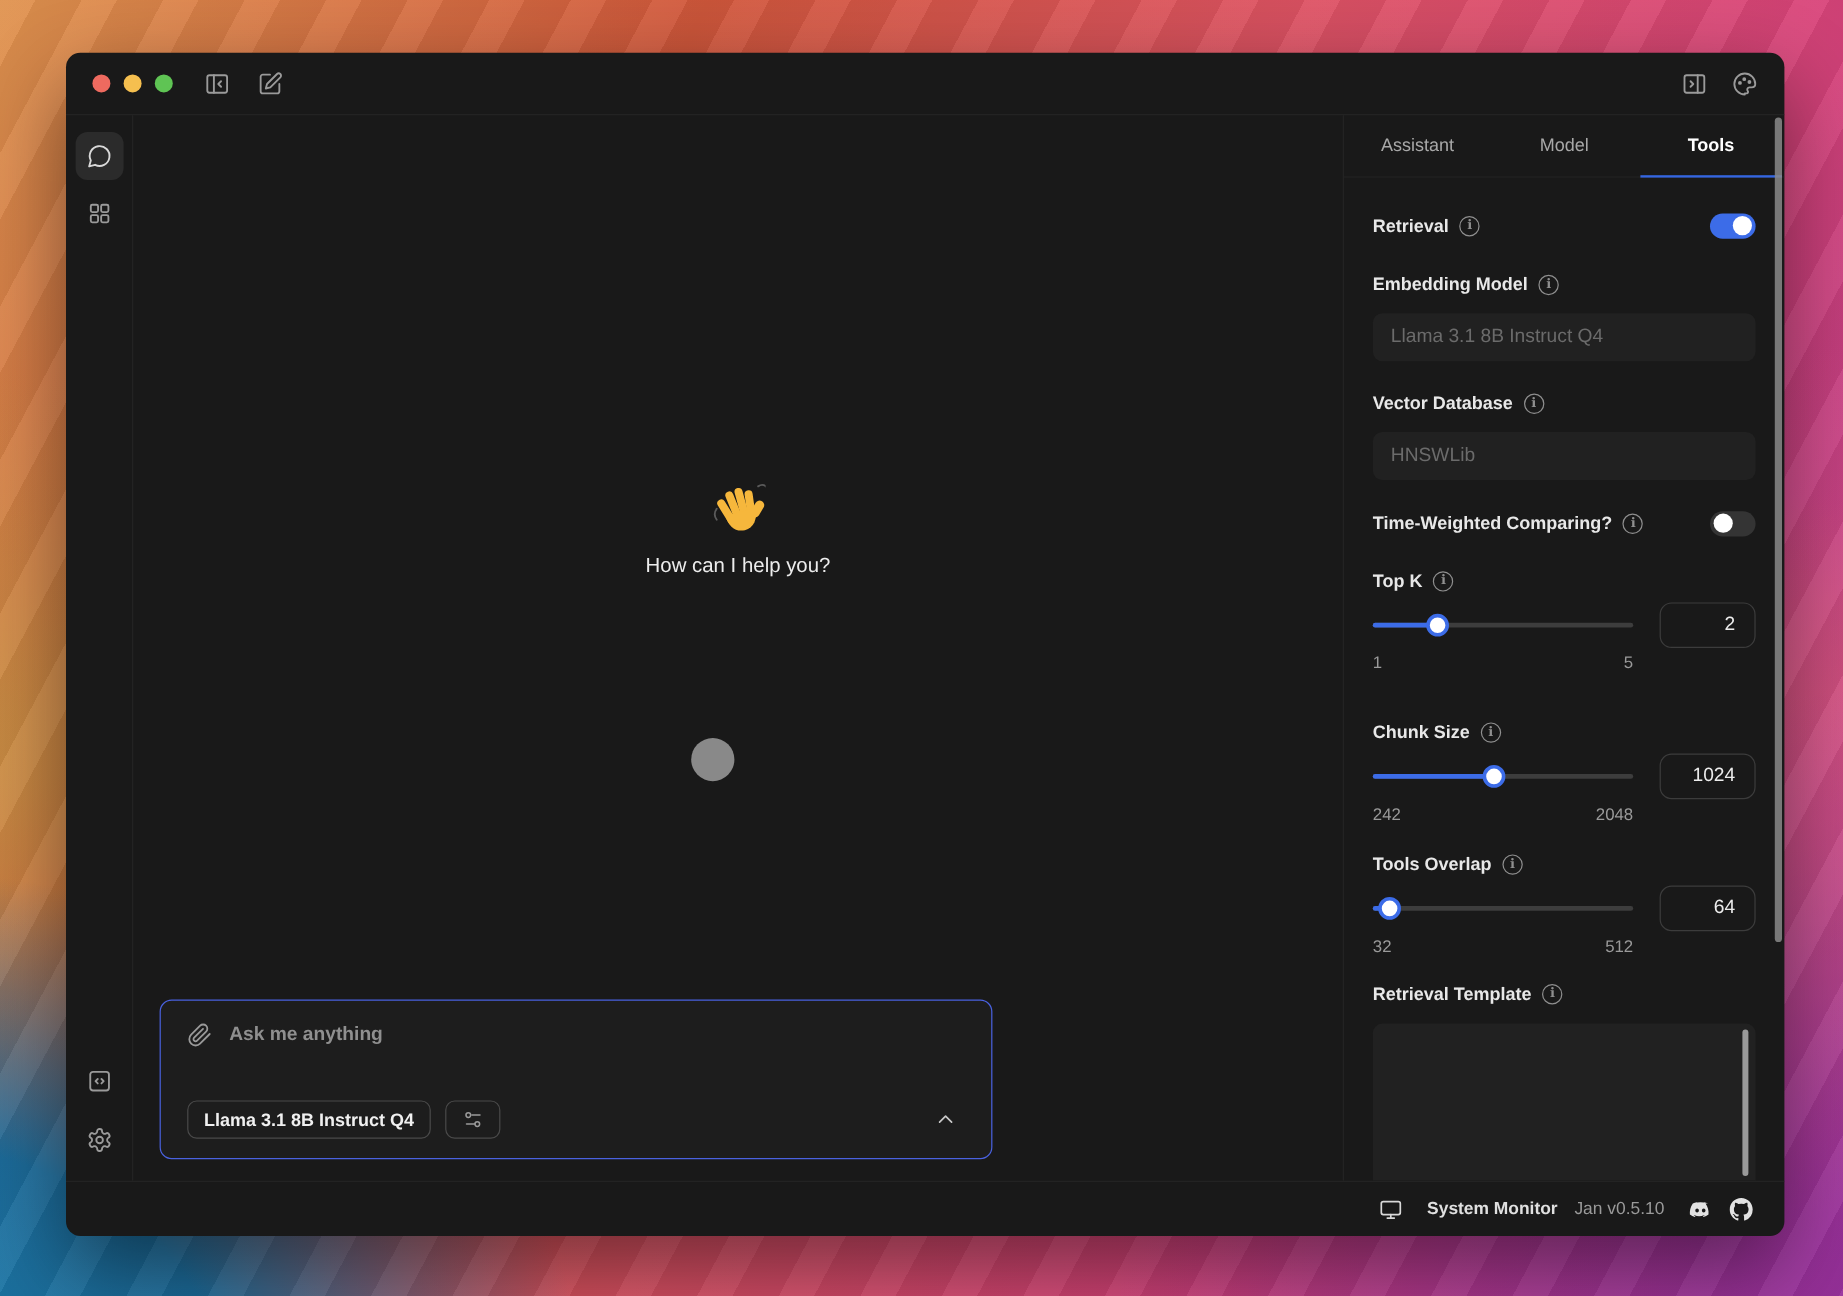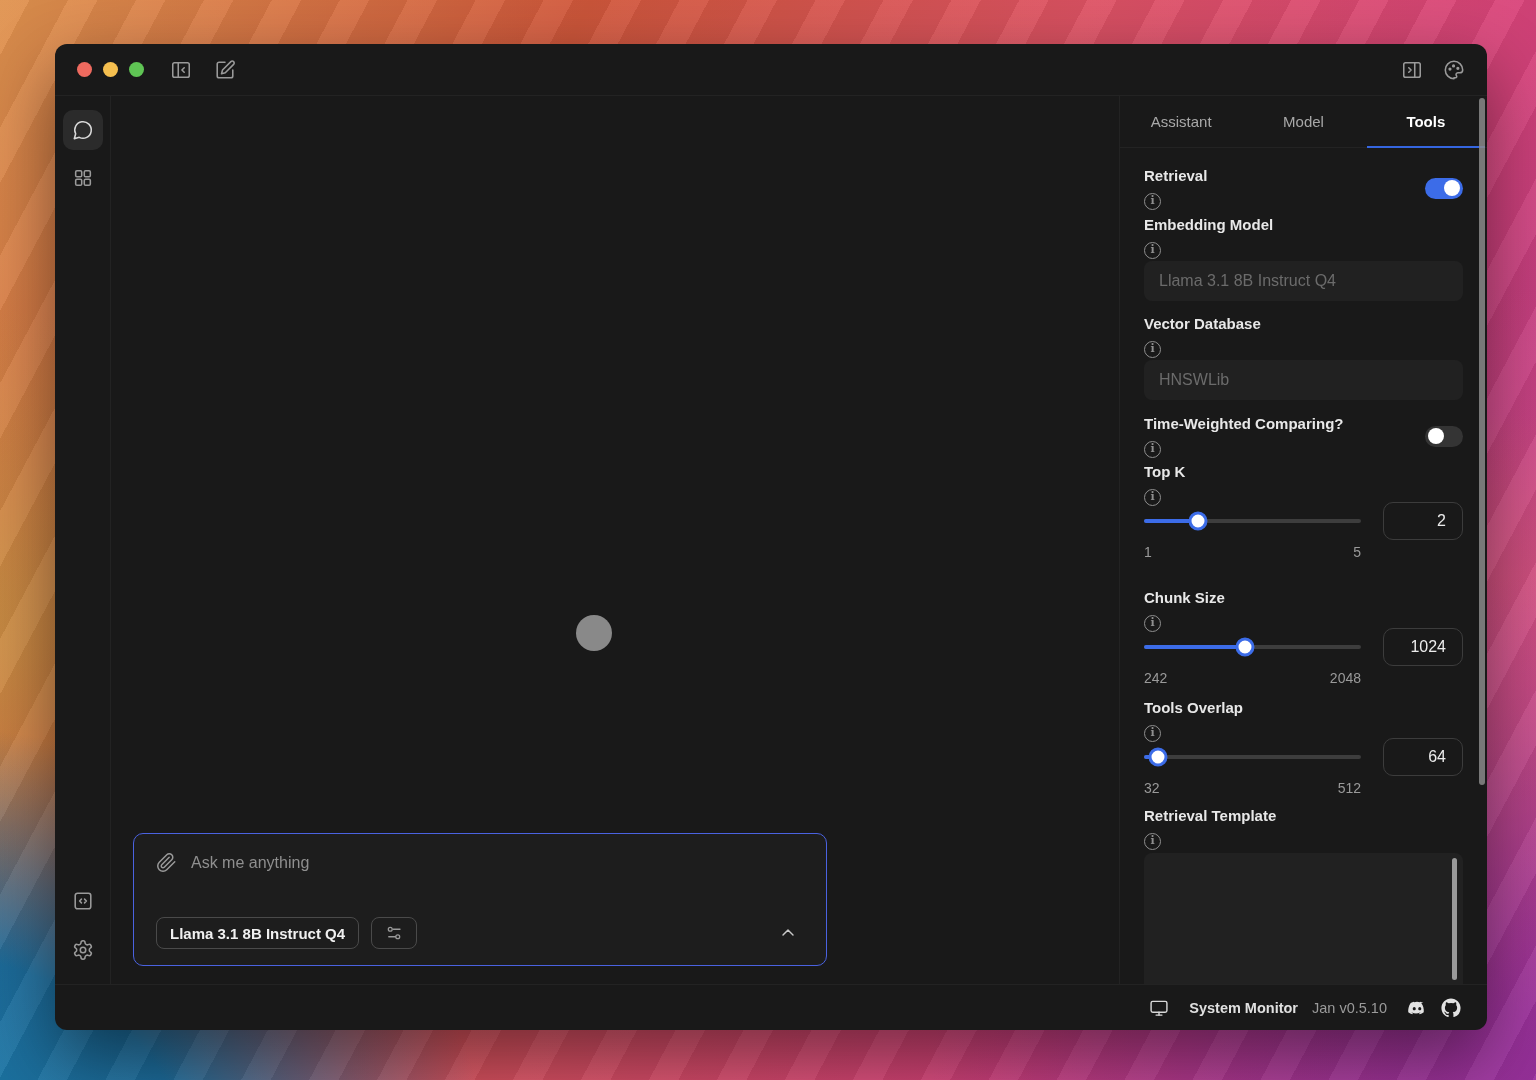--- a/index.html
+++ b/index.html
@@ -58,36 +58,36 @@
   .greeting .hand{ display:inline-block; }
   .greeting .txt{ margin-top:10px; font-size:17px; color:#ececec; }
   .cursor-dot{ position:absolute; left:465px; top:519px; width:36px; height:36px; border-radius:50%; background:#8f8f8f; opacity:.95; }
 
   .chat-input{
     position:absolute; left:22px; top:737px; width:694px; height:133px;
     border:1.5px solid #4a62e0; border-radius:10px; background:#1d1d1d;
     padding:18px 22px 16px 22px; display:flex; flex-direction:column;
   }
   .ci-top{ display:flex; align-items:center; gap:14px; }
-  .ci-top .ph{ color:#8f8f8f; font-size:16px; }
+  .ci-top .ph{ color:#8f8f8f; font-size:16px;font-weight:bold; }
   .ci-bottom{ margin-top:auto; display:flex; align-items:center; gap:12px; }
   .chip{ border:1px solid #4a4a4a; border-radius:8px; height:32px; display:flex; align-items:center; padding:0 13px; color:#f0f0f0; font-size:15px; font-weight:600; background:transparent; }
   .chip.icon-only{ width:46px; justify-content:center; padding:0; }
   .ci-bottom .chev{ margin-left:auto; margin-right:6px; }
 
   
   .panel{ flex:0 0 368px; border-left:1px solid #232323; display:flex; flex-direction:column; overflow:hidden; }
   .tabs{ height:52px; flex:0 0 52px; display:flex; border-bottom:1px solid #232323; }
   .tab{ flex:1; display:flex; align-items:center; justify-content:center; font-size:15px; color:#a8a8a8; position:relative; }
   .tab.active{ color:#ffffff; font-weight:700; }
   .tab.active::after{ content:""; position:absolute; left:2px; right:2px; bottom:-1px; height:2px; background:#3566e0; }
   .panel-scroll{ padding:0 24px; overflow:hidden; flex:1; }
 
   .row{ display:flex; align-items:center; }
-  .lbl{ font-size:15px; font-weight:600; color:#e8e8e8; display:flex; align-items:flex-start; gap:9px;flex-direction:column; }
+  .lbl{ font-size:15px; font-weight:600; color:#e8e8e8; display:flex; align-items:flex-start; gap:9px; }
   .info{ width:17px; height:17px; border:1.4px solid #8f8f8f; border-radius:50%; color:#8f8f8f; font-size:11px; line-height:14px; text-align:center; font-weight:600; font-family:"DejaVu Serif",serif; flex:0 0 17px; }
 
   .toggle{ width:38px; height:21px; border-radius:11px; background:#343434; position:relative; margin-left:auto; }
   .toggle .knob{ position:absolute; top:2.5px; left:3px; width:16px; height:16px; border-radius:50%; background:#ffffff; }
   .toggle.on{ background:#3c6ce8; }
   .toggle.on .knob{ left:19px; }
 
   .dis-input{ margin-top:13px; height:40px; background:#212121; border-radius:8px; display:flex; align-items:center; padding:0 15px; color:#6b6b6b; font-size:16px; }
 
   .slider-block{ display:flex; gap:22px; margin-top:6px; }
@@ -184,20 +184,39 @@
           <svg class="ln" viewBox="0 0 24 24">
             <path d="M12.22 2h-.44a2 2 0 0 0-2 2v.18a2 2 0 0 1-1 1.73l-.43.25a2 2 0 0 1-2 0l-.15-.08a2 2 0 0 0-2.73.73l-.22.38a2 2 0 0 0 .73 2.73l.15.1a2 2 0 0 1 1 1.72v.51a2 2 0 0 1-1 1.74l-.15.09a2 2 0 0 0-.73 2.73l.22.38a2 2 0 0 0 2.73.73l.15-.08a2 2 0 0 1 2 0l.43.25a2 2 0 0 1 1 1.73V20a2 2 0 0 0 2 2h.44a2 2 0 0 0 2-2v-.18a2 2 0 0 1 1-1.73l.43-.25a2 2 0 0 1 2 0l.15.08a2 2 0 0 0 2.73-.73l.22-.39a2 2 0 0 0-.73-2.73l-.15-.08a2 2 0 0 1-1-1.74v-.5a2 2 0 0 1 1-1.74l.15-.09a2 2 0 0 0 .73-2.73l-.22-.38a2 2 0 0 0-2.73-.73l-.15.08a2 2 0 0 1-2 0l-.43-.25a2 2 0 0 1-1-1.73V4a2 2 0 0 0-2-2z"></path>
             <circle cx="12" cy="12" r="3"></circle>
           </svg>
         </div>
       </div>
     </div>
 
 
     <div class="main">
+      <div class="greeting">
+        <span class="hand">
+          <svg width="46" height="46" viewBox="0 0 48 48">
+            <g transform="rotate(-14 24 26)">
+              <g stroke="#f6b73c" stroke-width="7" stroke-linecap="round">
+                <line x1="17" y1="33" x2="11.5" y2="16"></line>
+                <line x1="23" y1="32" x2="20" y2="11"></line>
+                <line x1="29" y1="32" x2="28.5" y2="10"></line>
+                <line x1="34.5" y1="33" x2="36.5" y2="14"></line>
+              </g>
+              <path fill="#f6b73c" d="M12.5 27h26.5c0 10-5.2 16.5-13.2 16.5S12.5 37 12.5 27z"></path>
+              <line stroke="#f6b73c" stroke-width="8" stroke-linecap="round" x1="38" y1="31" x2="43.5" y2="25.5"></line>
+            </g>
+            <path d="M5.5 24c-2.2 3-2.2 6.5 0 9.5" stroke="#5a5a5a" fill="none" stroke-width="1.6" stroke-linecap="round"></path>
+            <path d="M41.5 4.5c2.6-1.8 5.6-1.4 7.5.8" stroke="#5a5a5a" fill="none" stroke-width="1.6" stroke-linecap="round"></path>
+          </svg>
+        </span>
+        <div class="txt">How can I help you?</div>
+      </div>
 
       <div class="cursor-dot"></div>
 
       <div class="chat-input">
         <div class="ci-top">
           <svg class="ln" width="21" height="21" viewBox="0 0 24 24">
             <path d="m21.44 11.05-9.19 9.19a6 6 0 0 1-8.49-8.49l8.57-8.57A4 4 0 1 1 18 8.84l-8.59 8.57a2 2 0 0 1-2.83-2.83l8.49-8.48"></path>
           </svg>
           <span class="ph">Ask me anything</span>
         </div>

